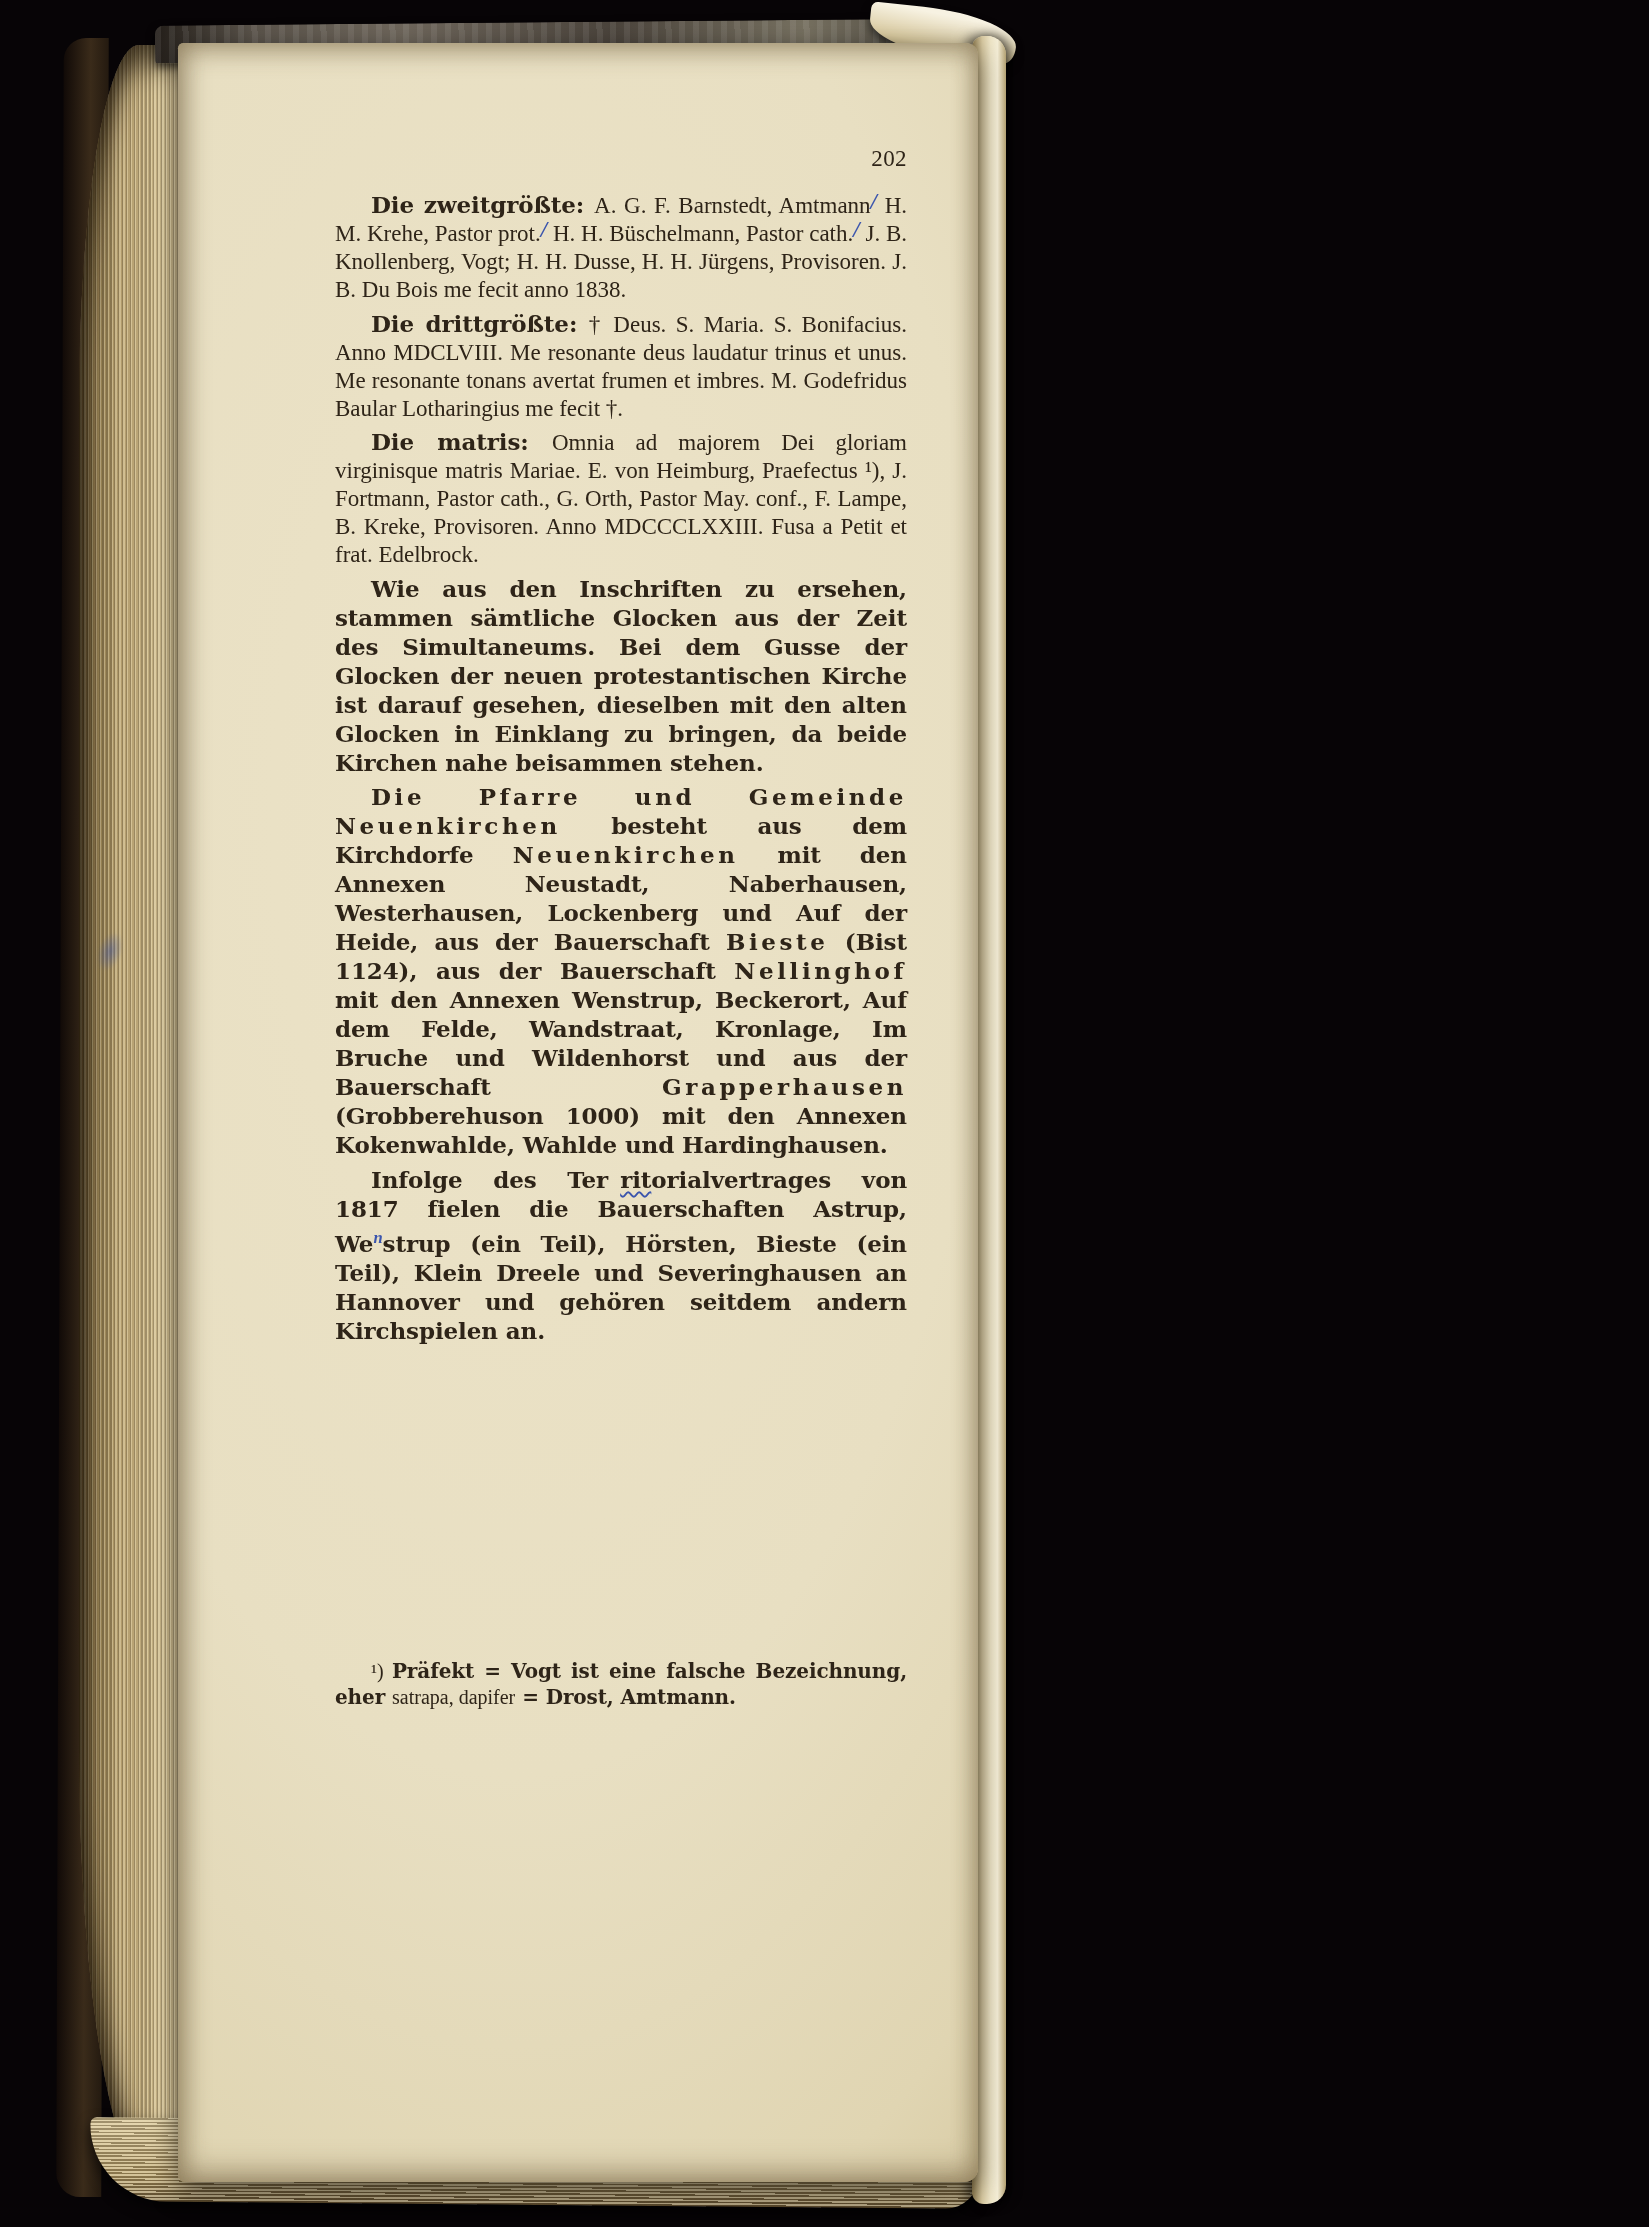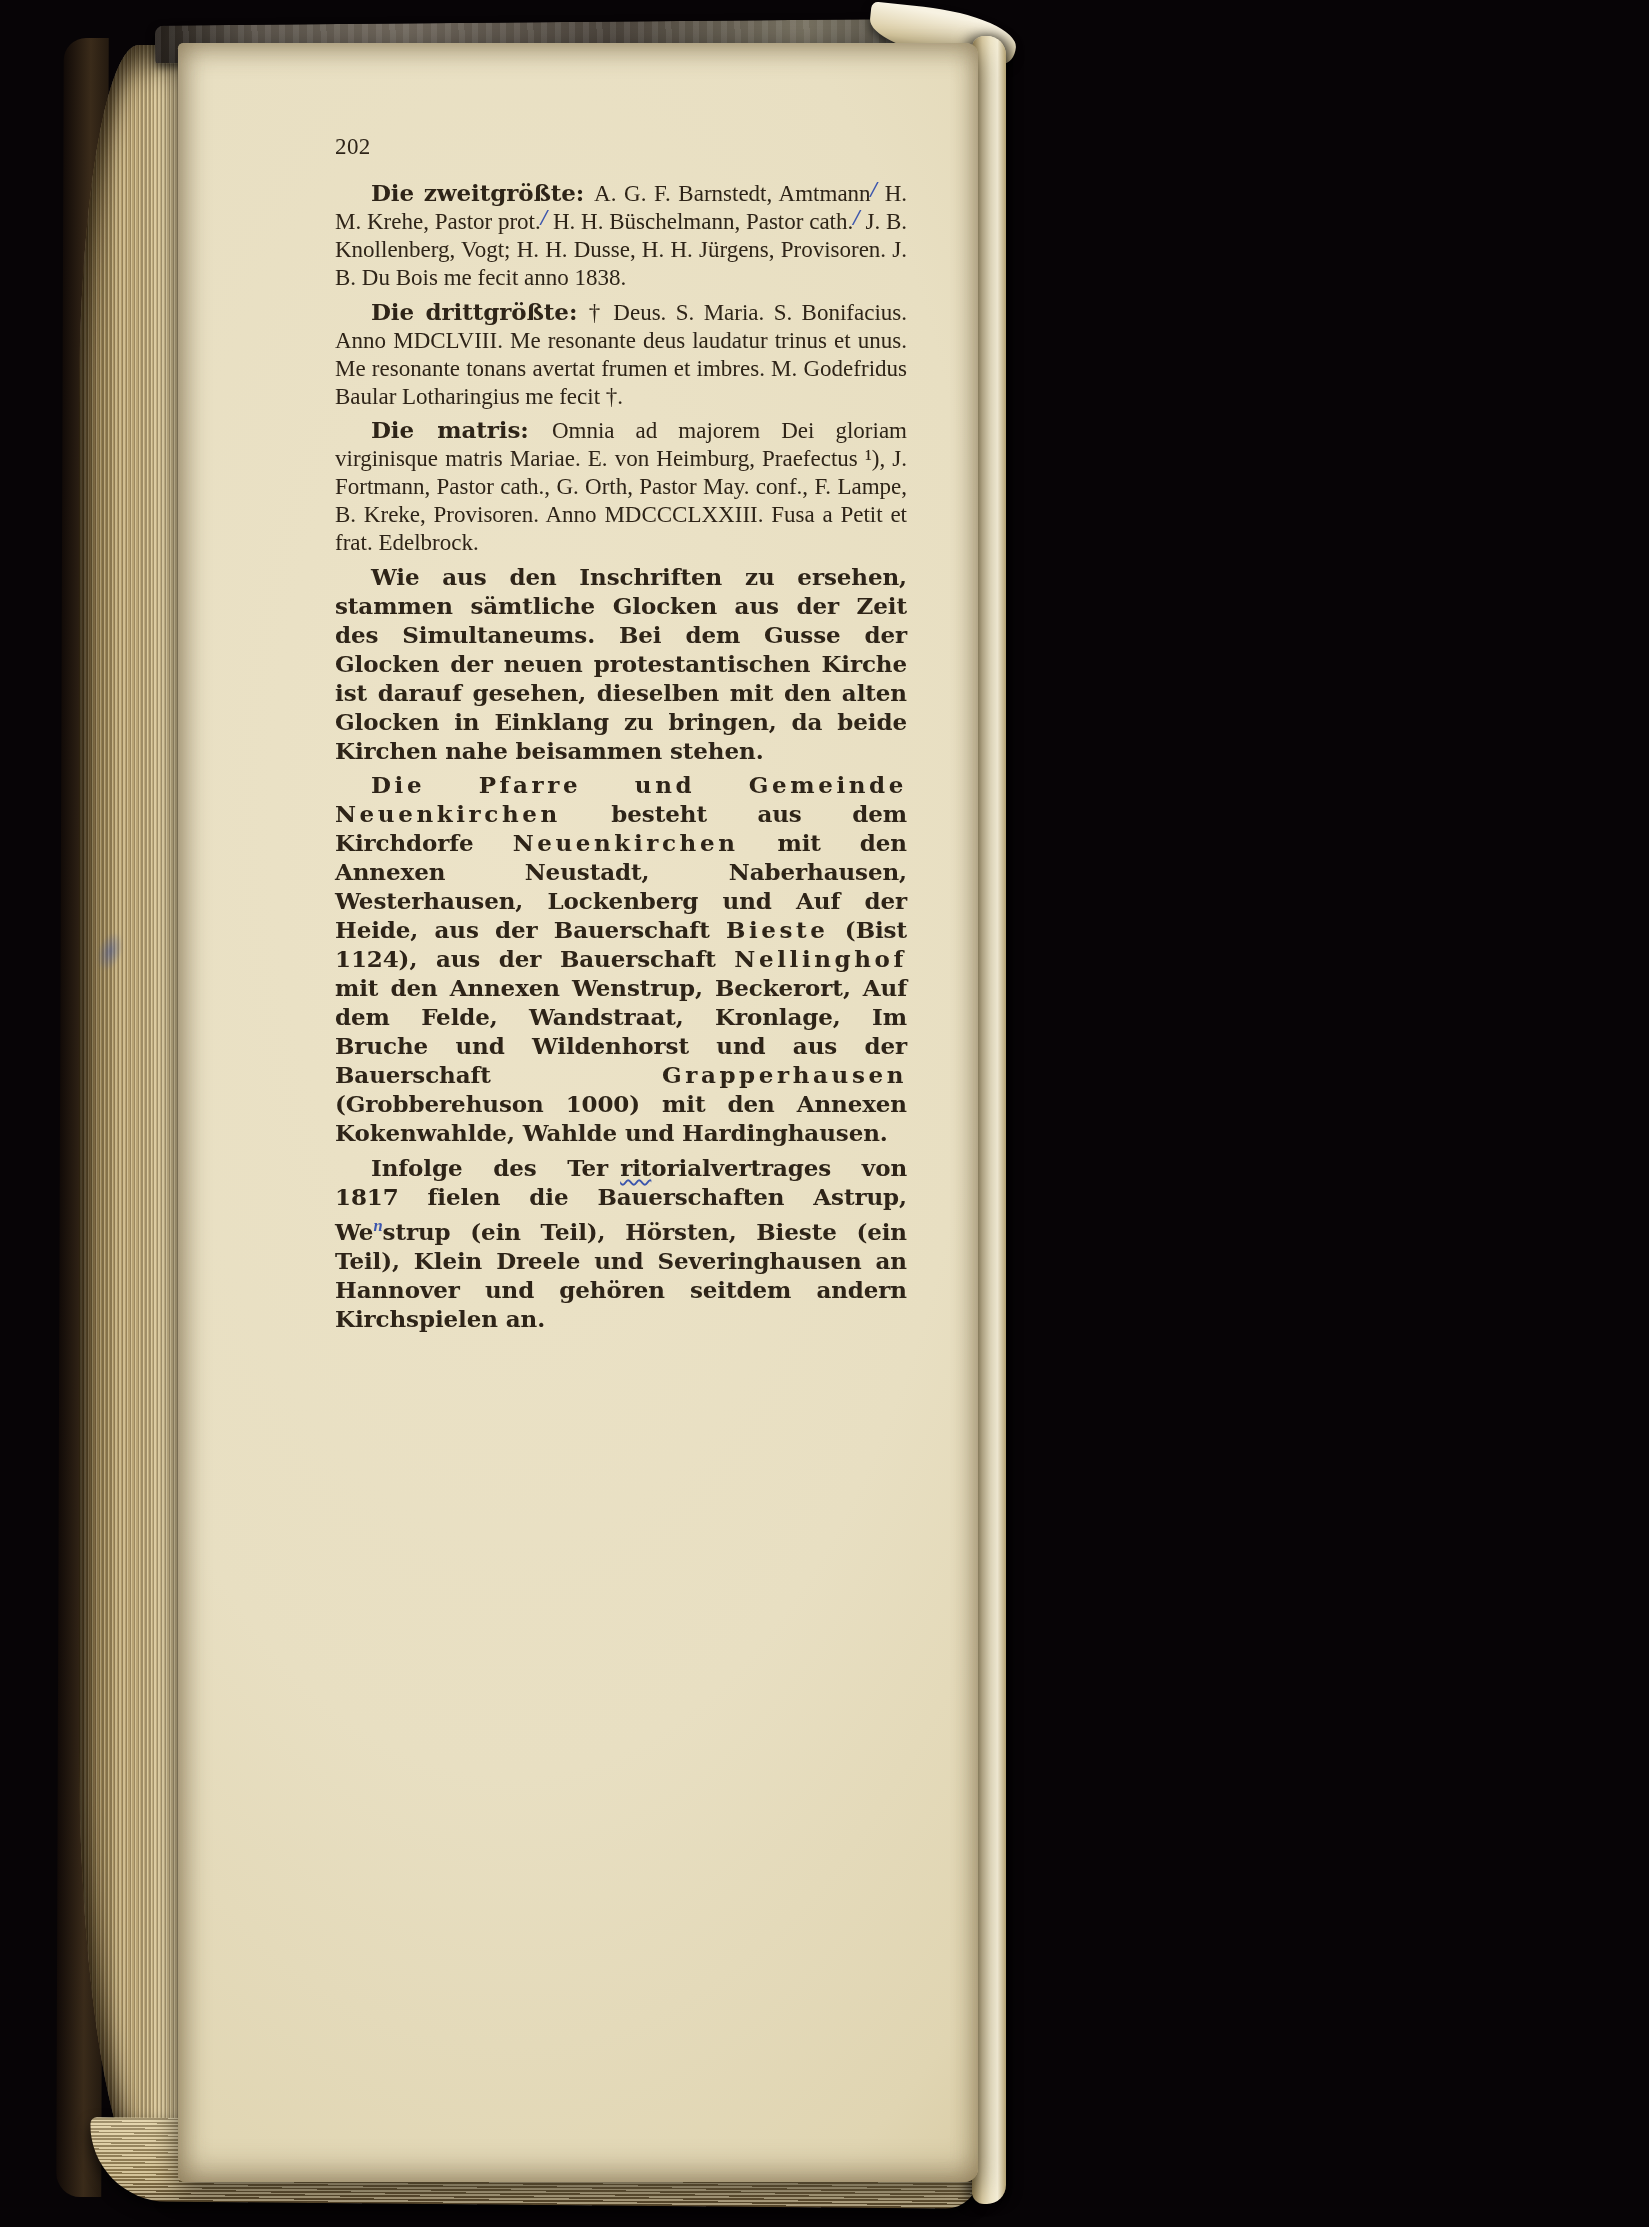--- a/index.html
+++ b/index.html
@@ -89,21 +89,21 @@
     border-radius:50%;transform:rotate(20deg);filter:blur(0.9px);
   }
 
   
   .text{
     position:absolute;left:157px;top:90px;width:572px;
     color:var(--text-ink,#2e2418);
     font-size:23px;line-height:28px;text-align:justify;
     font-family:"Liberation Serif",serif;
   }
-  .page-number{text-align:left;font-size:23px;letter-spacing:0.4px;margin:0 0 18px;}
+  .page-number{text-align:right;font-size:23px;letter-spacing:0.4px;margin:12px 0 18px;}
   .text p{margin:0 0 5.6px;}
   .text p.indent{text-indent:36px;}
 
   .s-roman{font-family:"Liberation Serif",serif;}
   .s-fraktur,.s-spaced,.s-ink-underline{
     font-family:"DejaVu Serif",serif;font-weight:700;letter-spacing:-0.1px;
   }
   .s-spaced{letter-spacing:3.6px;}
   .s-ink{
     color:var(--annotation-blue,#3b55ad);font-weight:700;font-style:italic;
@@ -140,16 +140,17 @@
     <div class="text">
       <div class="page-number">202</div>
       <div>
           <p class="indent"><span class="s-fraktur">Die zweitgrößte: </span><span class="s-roman">A. G. F. Barnstedt, Amtmann</span><span class="s-ink">/</span><span class="s-roman"> H. M. Krehe, Pastor prot.</span><span class="s-ink">/</span><span class="s-roman"> H. H. Büschelmann, Pastor cath.</span><span class="s-ink">/</span><span class="s-roman"> J. B. Knollenberg, Vogt; H. H. Dusse, H. H. Jürgens, Provisoren. J. B. Du Bois me fecit anno 1838.</span></p>
           <p class="indent"><span class="s-fraktur">Die drittgrößte: </span><span class="s-roman">† Deus. S. Maria. S. Bonifacius. Anno MDCLVIII. Me resonante deus laudatur trinus et unus. Me resonante tonans avertat frumen et imbres. M. Godefridus Baular Lotharingius me fecit †.</span></p>
           <p class="indent"><span class="s-fraktur">Die matris: </span><span class="s-roman">Omnia ad majorem Dei gloriam virginisque matris Mariae. E. von Heimburg, Praefectus ¹), J. Fortmann, Pastor cath., G. Orth, Pastor May. conf., F. Lampe, B. Kreke, Provisoren. Anno MDCCCLXXIII. Fusa a Petit et frat. Edelbrock.</span></p>
           <p class="indent"><span class="s-fraktur">Wie aus den Inschriften zu ersehen, stammen sämtliche Glocken aus der Zeit des Simultaneums. Bei dem Gusse der Glocken der neuen protestantischen Kirche ist darauf gesehen, dieselben mit den alten Glocken in Einklang zu bringen, da beide Kirchen nahe beisammen stehen.</span></p>
           <p class="indent"><span class="s-spaced">Die Pfarre und Gemeinde Neuenkirchen</span><span class="s-fraktur"> besteht aus dem Kirchdorfe </span><span class="s-spaced">Neuenkirchen</span><span class="s-fraktur"> mit den Annexen Neustadt, Naberhausen, Westerhausen, Lockenberg und Auf der Heide, aus der Bauerschaft </span><span class="s-spaced">Bieste</span><span class="s-fraktur"> (Bist 1124), aus der Bauerschaft </span><span class="s-spaced">Nellinghof</span><span class="s-fraktur"> mit den Annexen Wenstrup, Beckerort, Auf dem Felde, Wandstraat, Kronlage, Im Bruche und Wildenhorst und aus der Bauerschaft </span><span class="s-spaced">Grapperhausen</span><span class="s-fraktur"> (Grobberehuson 1000) mit den Annexen Kokenwahlde, Wahlde und Hardinghausen.</span></p>
           <p class="indent"><span class="s-fraktur">Infolge des Ter</span><span class="s-ink-underline">rit</span><span class="s-fraktur">orialvertrages von 1817 fielen die Bauerschaften Astrup, We</span><span class="s-ink-sup">n</span><span class="s-fraktur">strup (ein Teil), Hörsten, Bieste (ein Teil), Klein Dreele und Severinghausen an Hannover und gehören seitdem andern Kirchspielen an.</span></p>
         </div>
+      <p class="footnote"><span class="s-roman">¹) </span><span class="s-fraktur">Präfekt = Vogt ist eine falsche Bezeichnung, eher </span><span class="s-roman">satrapa, dapifer</span><span class="s-fraktur"> = Drost, Amtmann.</span></p>
     </div>
   </div>
 </div>
 
 
 </body></html>

